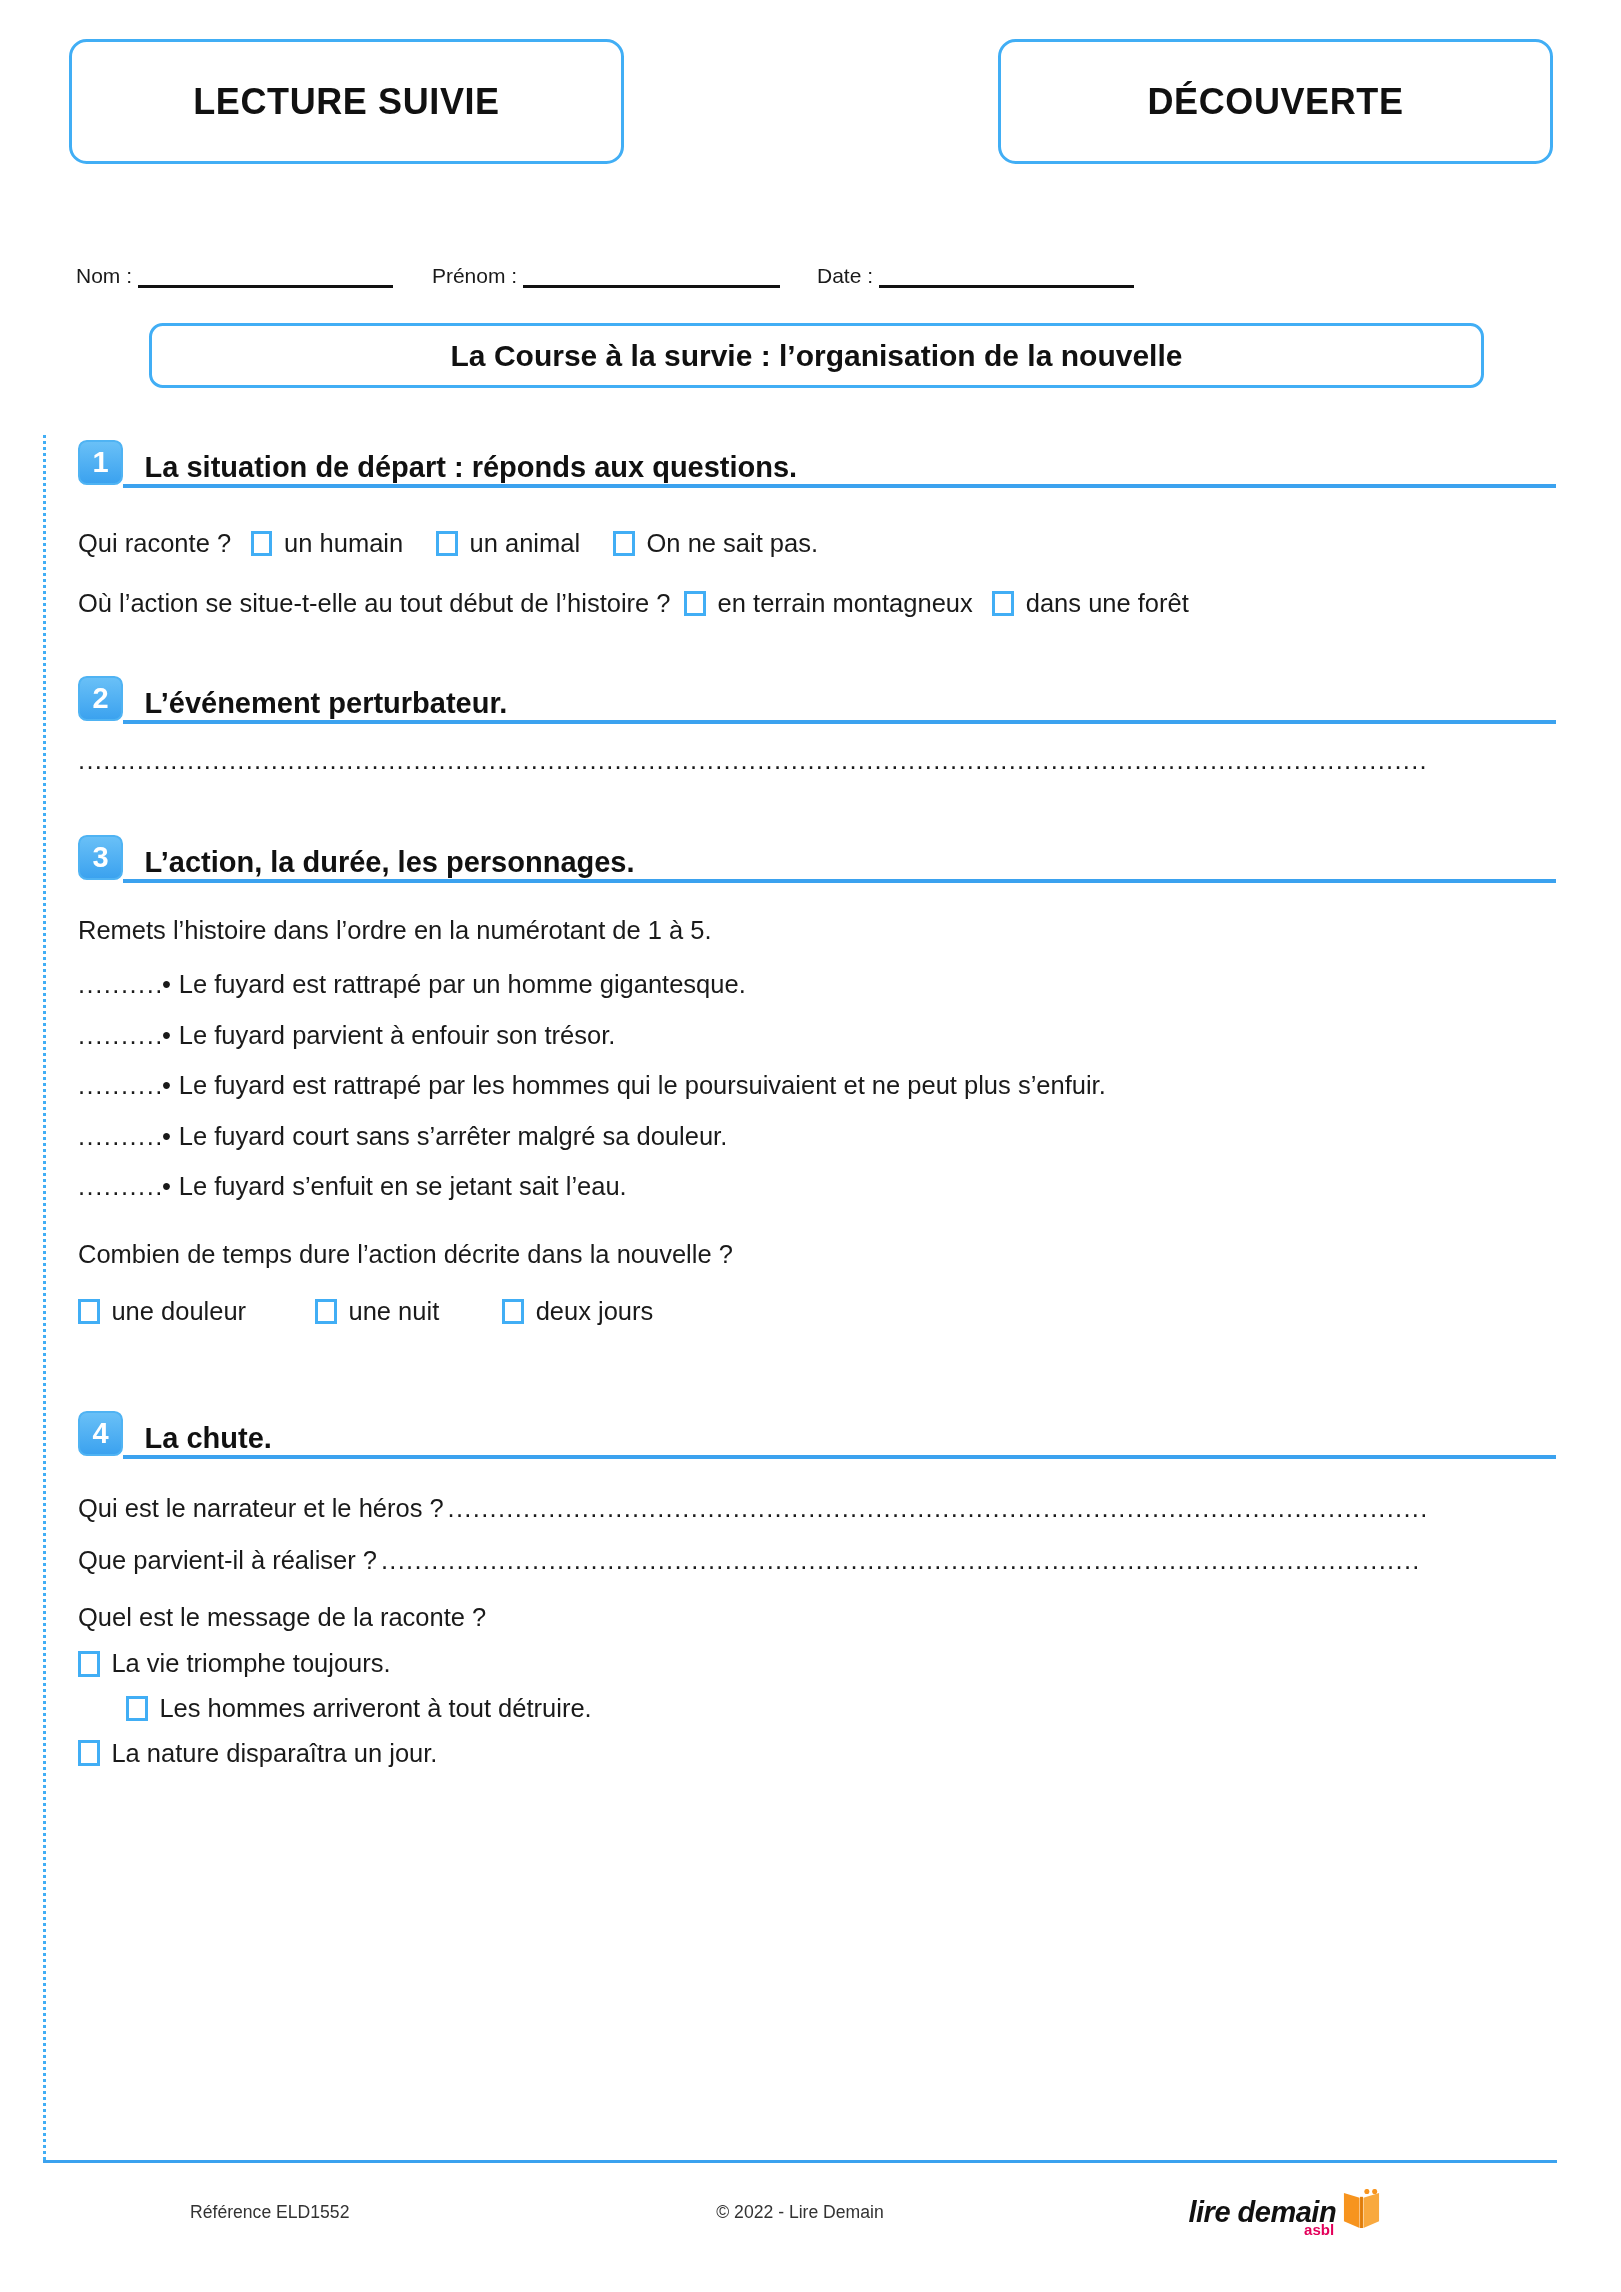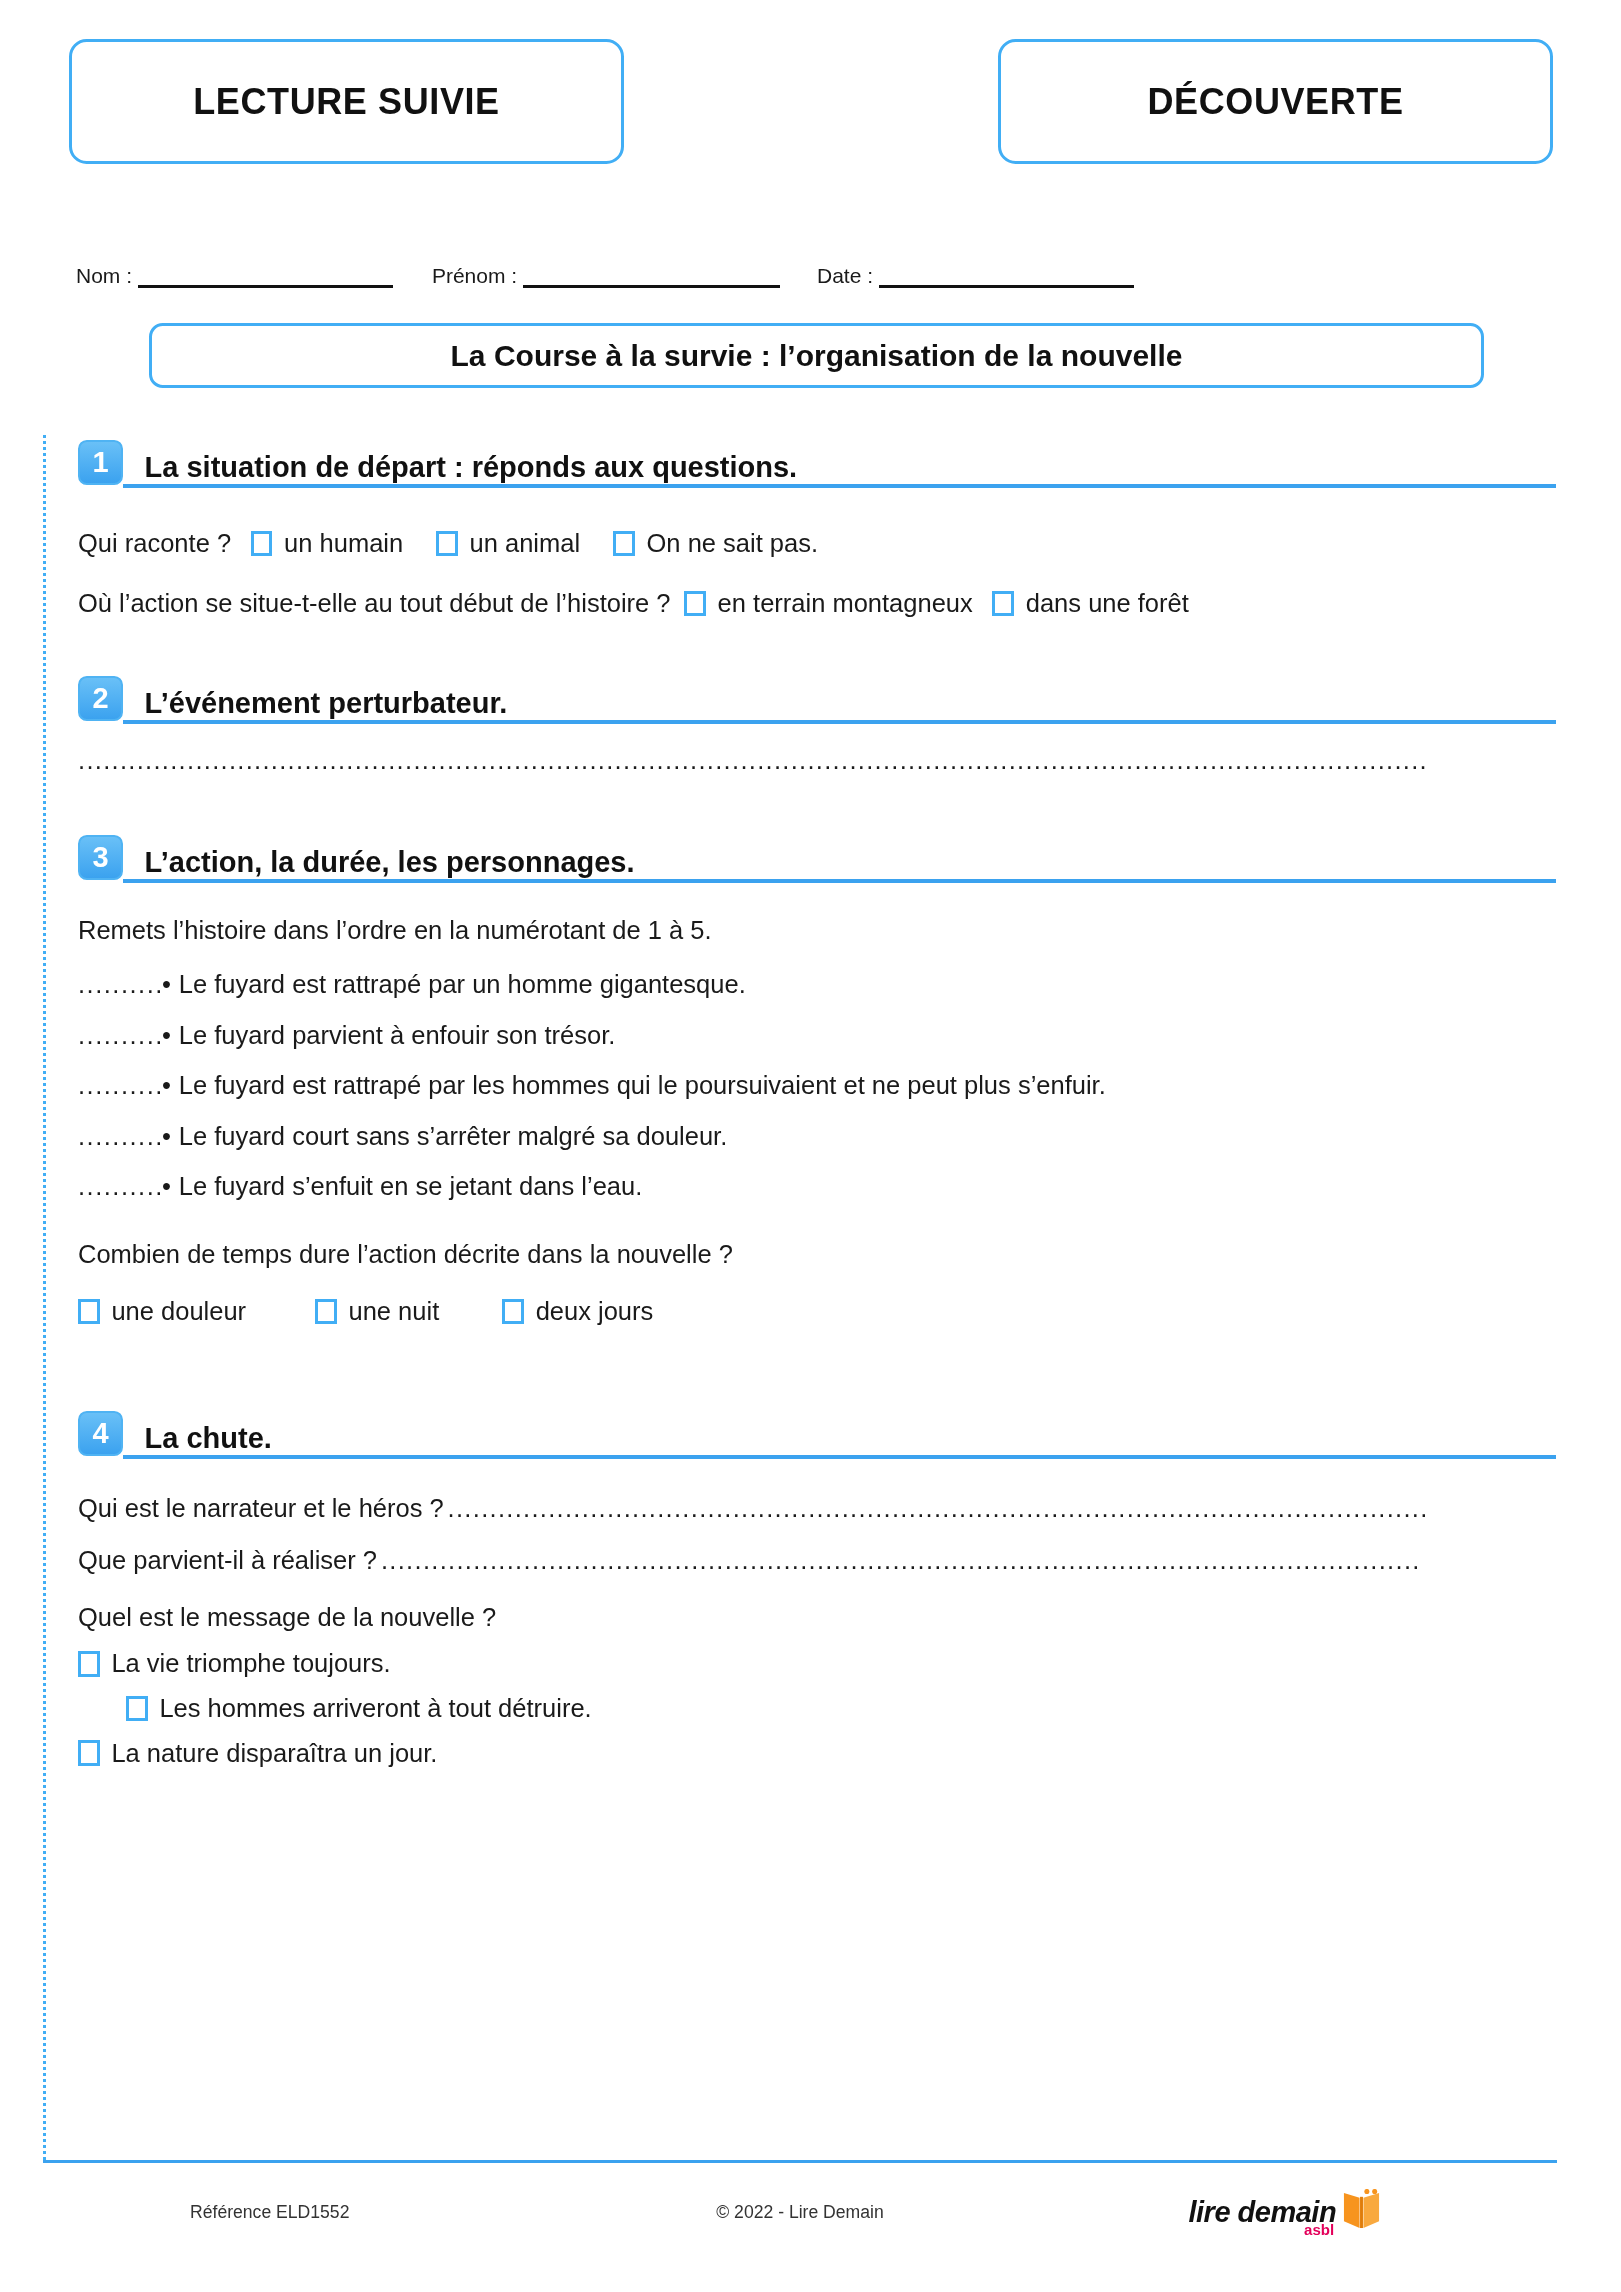--- a/index.html
+++ b/index.html
@@ -381,21 +381,21 @@
       <span>Le fuyard est rattrapé par les hommes qui le poursuivaient et ne peut plus s’enfuir.</span>
     </div>
     <div class="ord-item" style="margin-top:21.6px;">
       <span class="ord-dots">..........</span>
       <span class="ord-bullet">•</span>
       <span>Le fuyard court sans s’arrêter malgré sa douleur.</span>
     </div>
     <div class="ord-item" style="margin-top:21.6px;">
       <span class="ord-dots">..........</span>
       <span class="ord-bullet">•</span>
-      <span>Le fuyard s’enfuit en se jetant dans l’eau.</span>
+      <span>Le fuyard s’enfuit en se jetant sait l’eau.</span>
     </div>
 
     <div class="plain" style="margin-top:39px;">Combien de temps dure l’action décrite dans la nouvelle ?</div>
 
     <div class="q-line" style="margin-top:27.4px;">
       <span class="opt">
         <span class="cbox"></span>
         <span class="lbl">une douleur</span>
       </span>
       <span style="width:69px;flex:0 0 auto;"></span>
@@ -419,21 +419,21 @@
     <div class="q-line" style="margin-top:35px;">
       <span class="plain">Qui est le narrateur et le héros ?</span>
       <span class="dotline">.....................................................................................................................</span>
     </div>
 
     <div class="q-line" style="margin-top:23.5px;">
       <span class="plain">Que parvient-il à réaliser ?</span>
       <span class="dotline">............................................................................................................................</span>
     </div>
 
-    <div class="plain" style="margin-top:27.4px;">Quel est le message de la nouvelle ?</div>
+    <div class="plain" style="margin-top:27.4px;">Quel est le message de la raconte ?</div>
 
     <div class="q-line" style="margin-top:17.6px;">
       <span class="cbox"></span>
       <span class="lbl" style="margin-left:11.8px;">La vie triomphe toujours.</span>
     </div>
     <div class="q-line" style="margin-top:15.7px;padding-left:48px;">
       <span class="cbox"></span>
       <span class="lbl" style="margin-left:11.8px;">Les hommes arriveront à tout détruire.</span>
     </div>
     <div class="q-line" style="margin-top:15.7px;">

